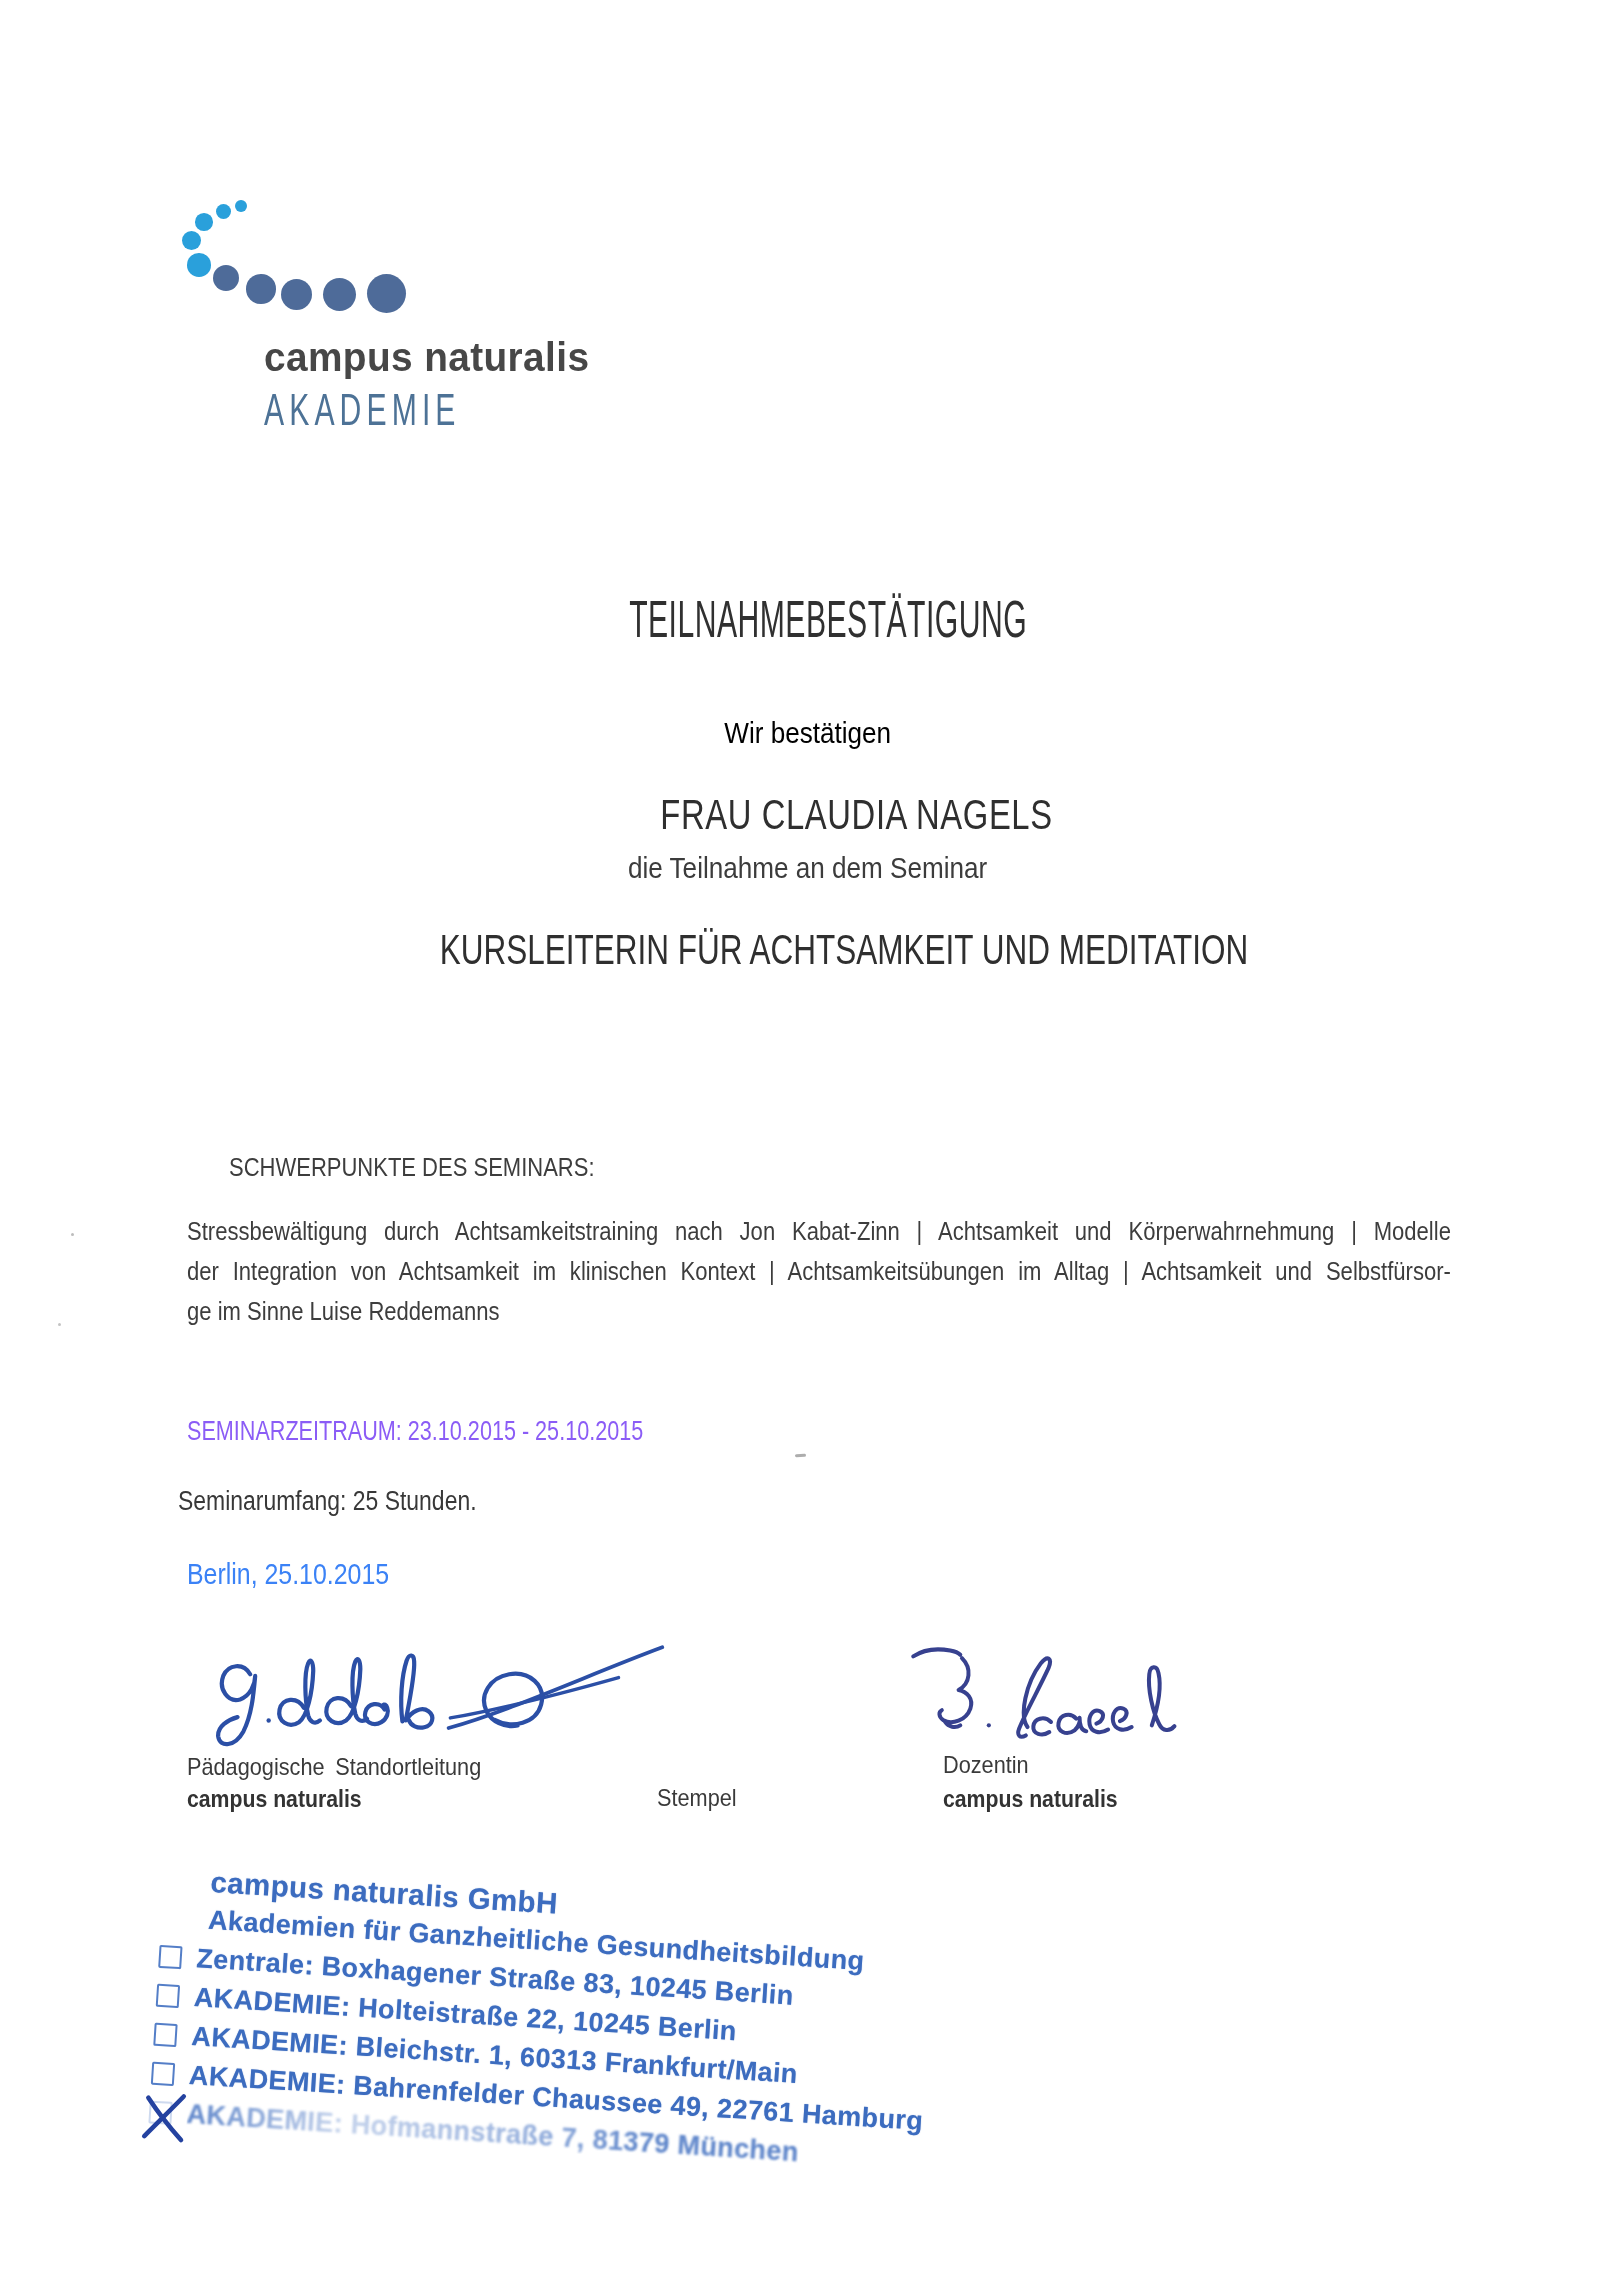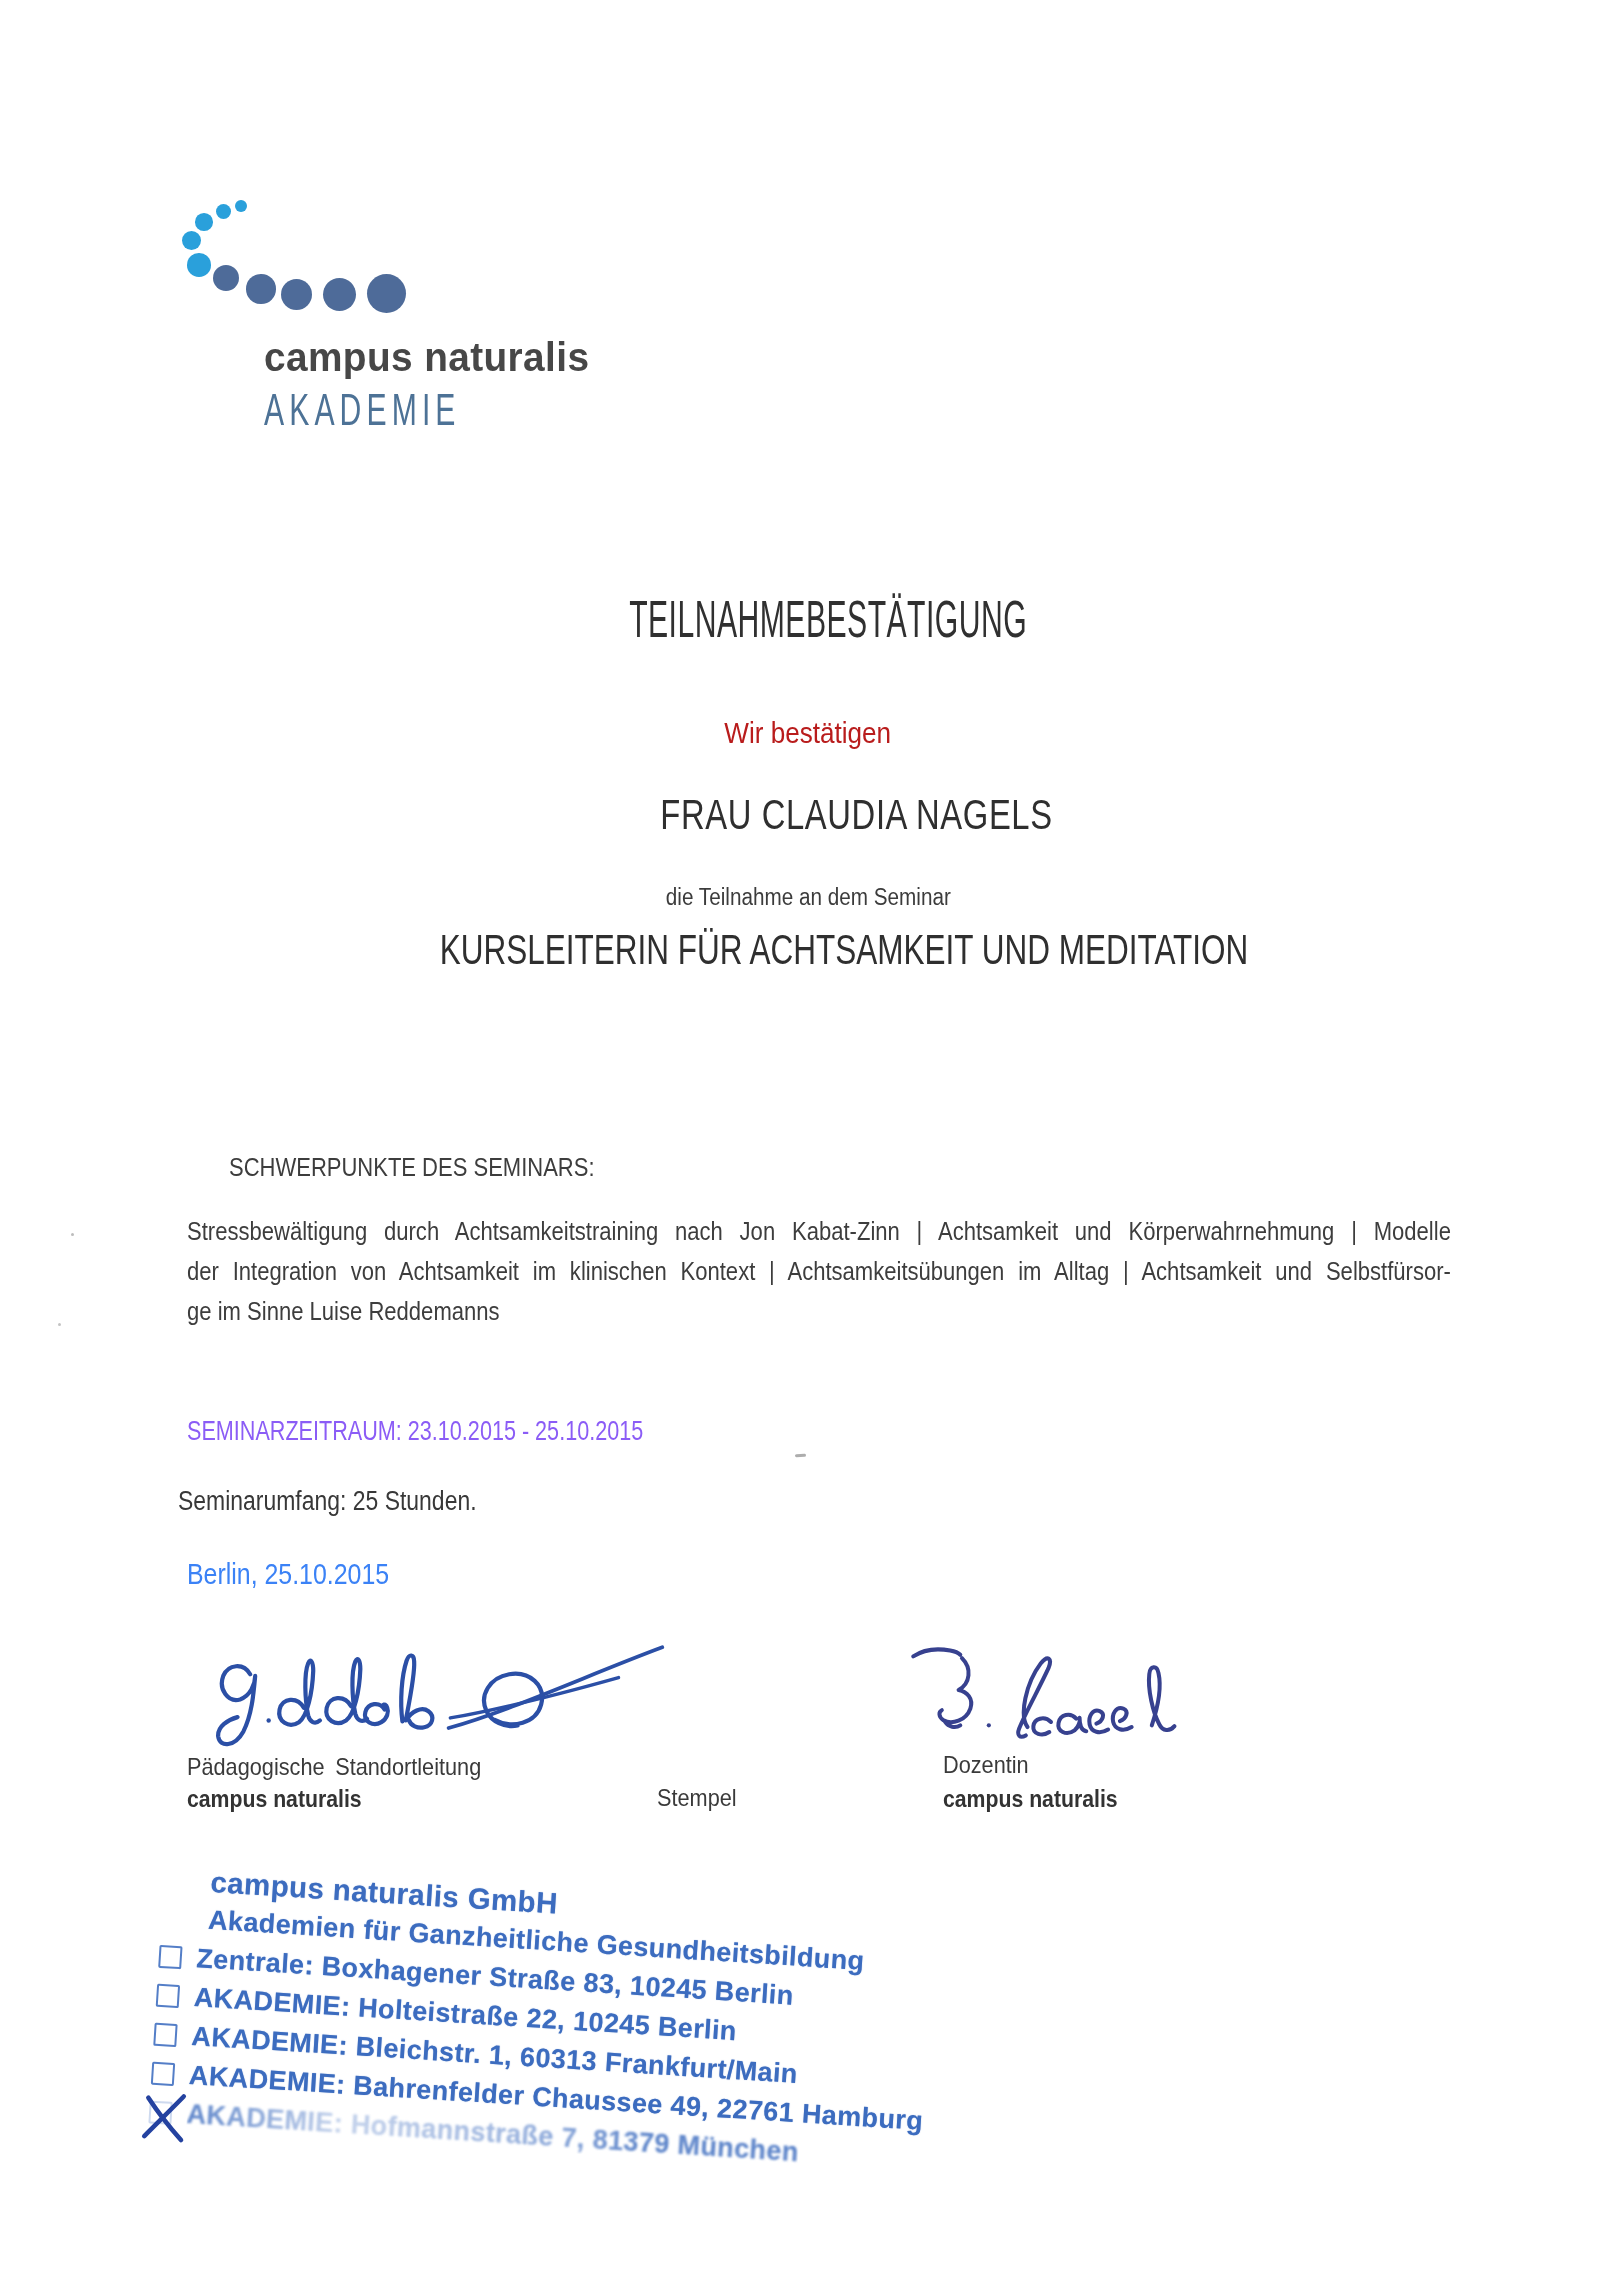--- a/index.html
+++ b/index.html
@@ -12,23 +12,23 @@
 
   
   .dot{position:absolute;border-radius:50%;}
   .dot-light{background:#2aa0db;}
   .dot-dark{background:#4e6b99;}
   .brand{left:264px;top:335px;font-size:40px;font-weight:700;color:#474747;letter-spacing:0.4px;}
   .subbrand{left:264px;top:384px;font-size:45px;font-weight:400;color:#4d7296;letter-spacing:7.6px;}
 
   
   .title{top:589px;font-size:52px;font-weight:400;color:#303030;letter-spacing:0.8px;padding-left:20px;}
-  .intro{top:717px;font-size:29px;color:#b91c1c;}
+  .intro{top:717px;font-size:29px;color:#000000;}
   .participant{top:791px;font-size:42px;color:#2f2f2f;letter-spacing:0.8px;padding-left:48px;}
-  .subtitle{top:852px;font-size:23px;color:#3c3c3c;margin-top:32px;}
+  .subtitle{top:852px;font-size:29px;color:#3c3c3c;}
   .seminar{top:926px;font-size:42px;color:#2f2f2f;margin-left:36px;}
   .focus-head{left:187px;top:1153px;font-size:25px;color:#3d3d3d;margin-left:42px;}
   .focus-par{left:187px;top:1211px;width:1433px;transform:scaleX(.882);transform-origin:left top;
              font-size:25px;line-height:40px;color:#3d3d3d;}
   .focus-line{text-align:justify;text-align-last:justify;}
   .focus-line.last{text-align:left;text-align-last:left;}
   .zeitraum{left:187px;top:1416px;font-size:27px;color:#8b5cf6;}
   .umfang{left:178px;top:1486px;font-size:27px;color:#383838;}
   .placedate{left:187px;top:1557px;font-size:30px;color:#3b82f6;}
 

